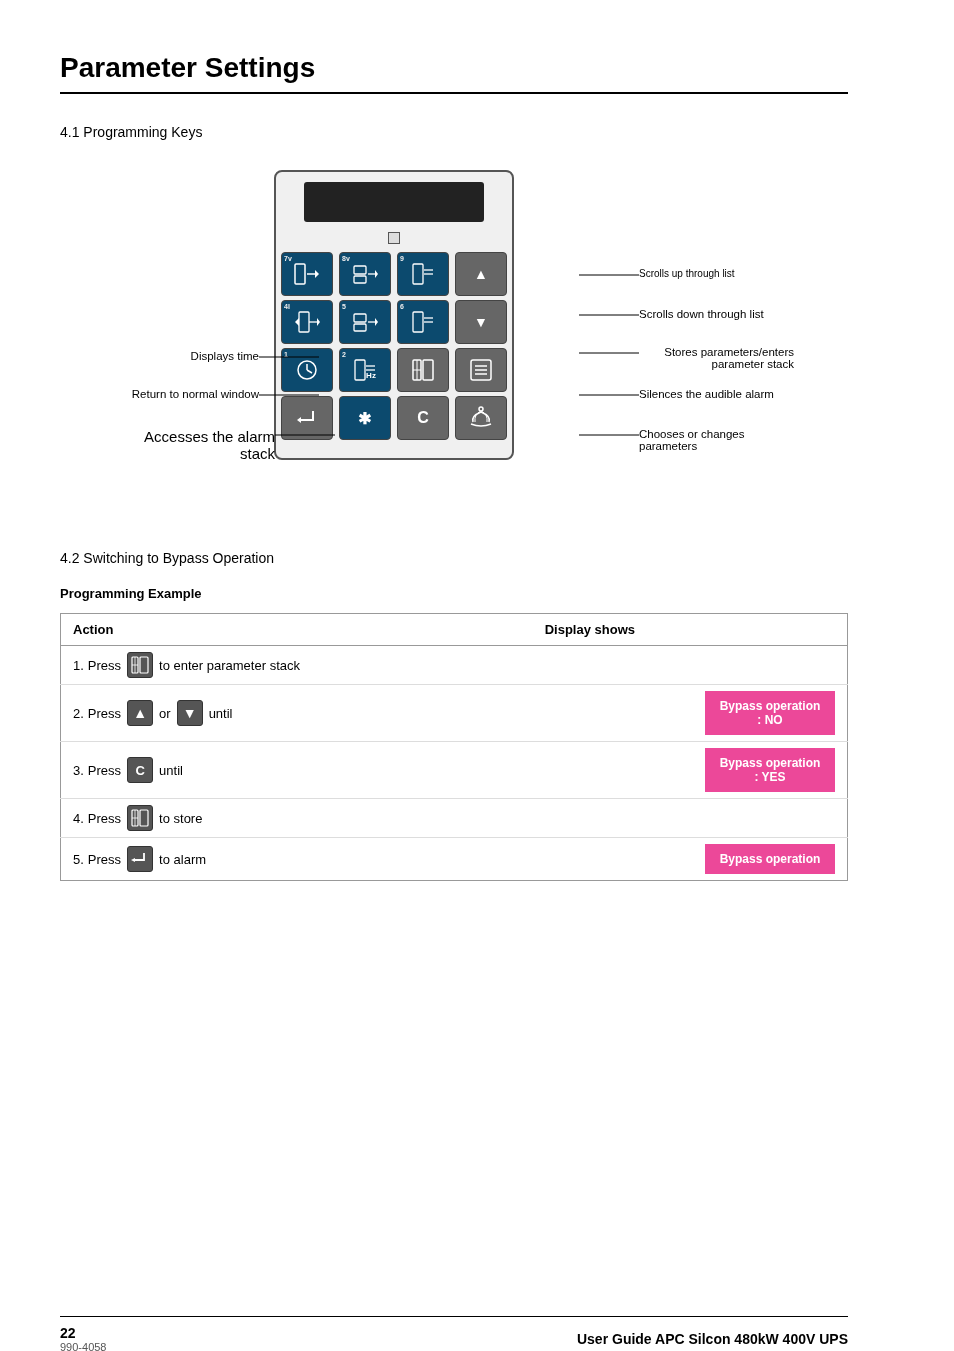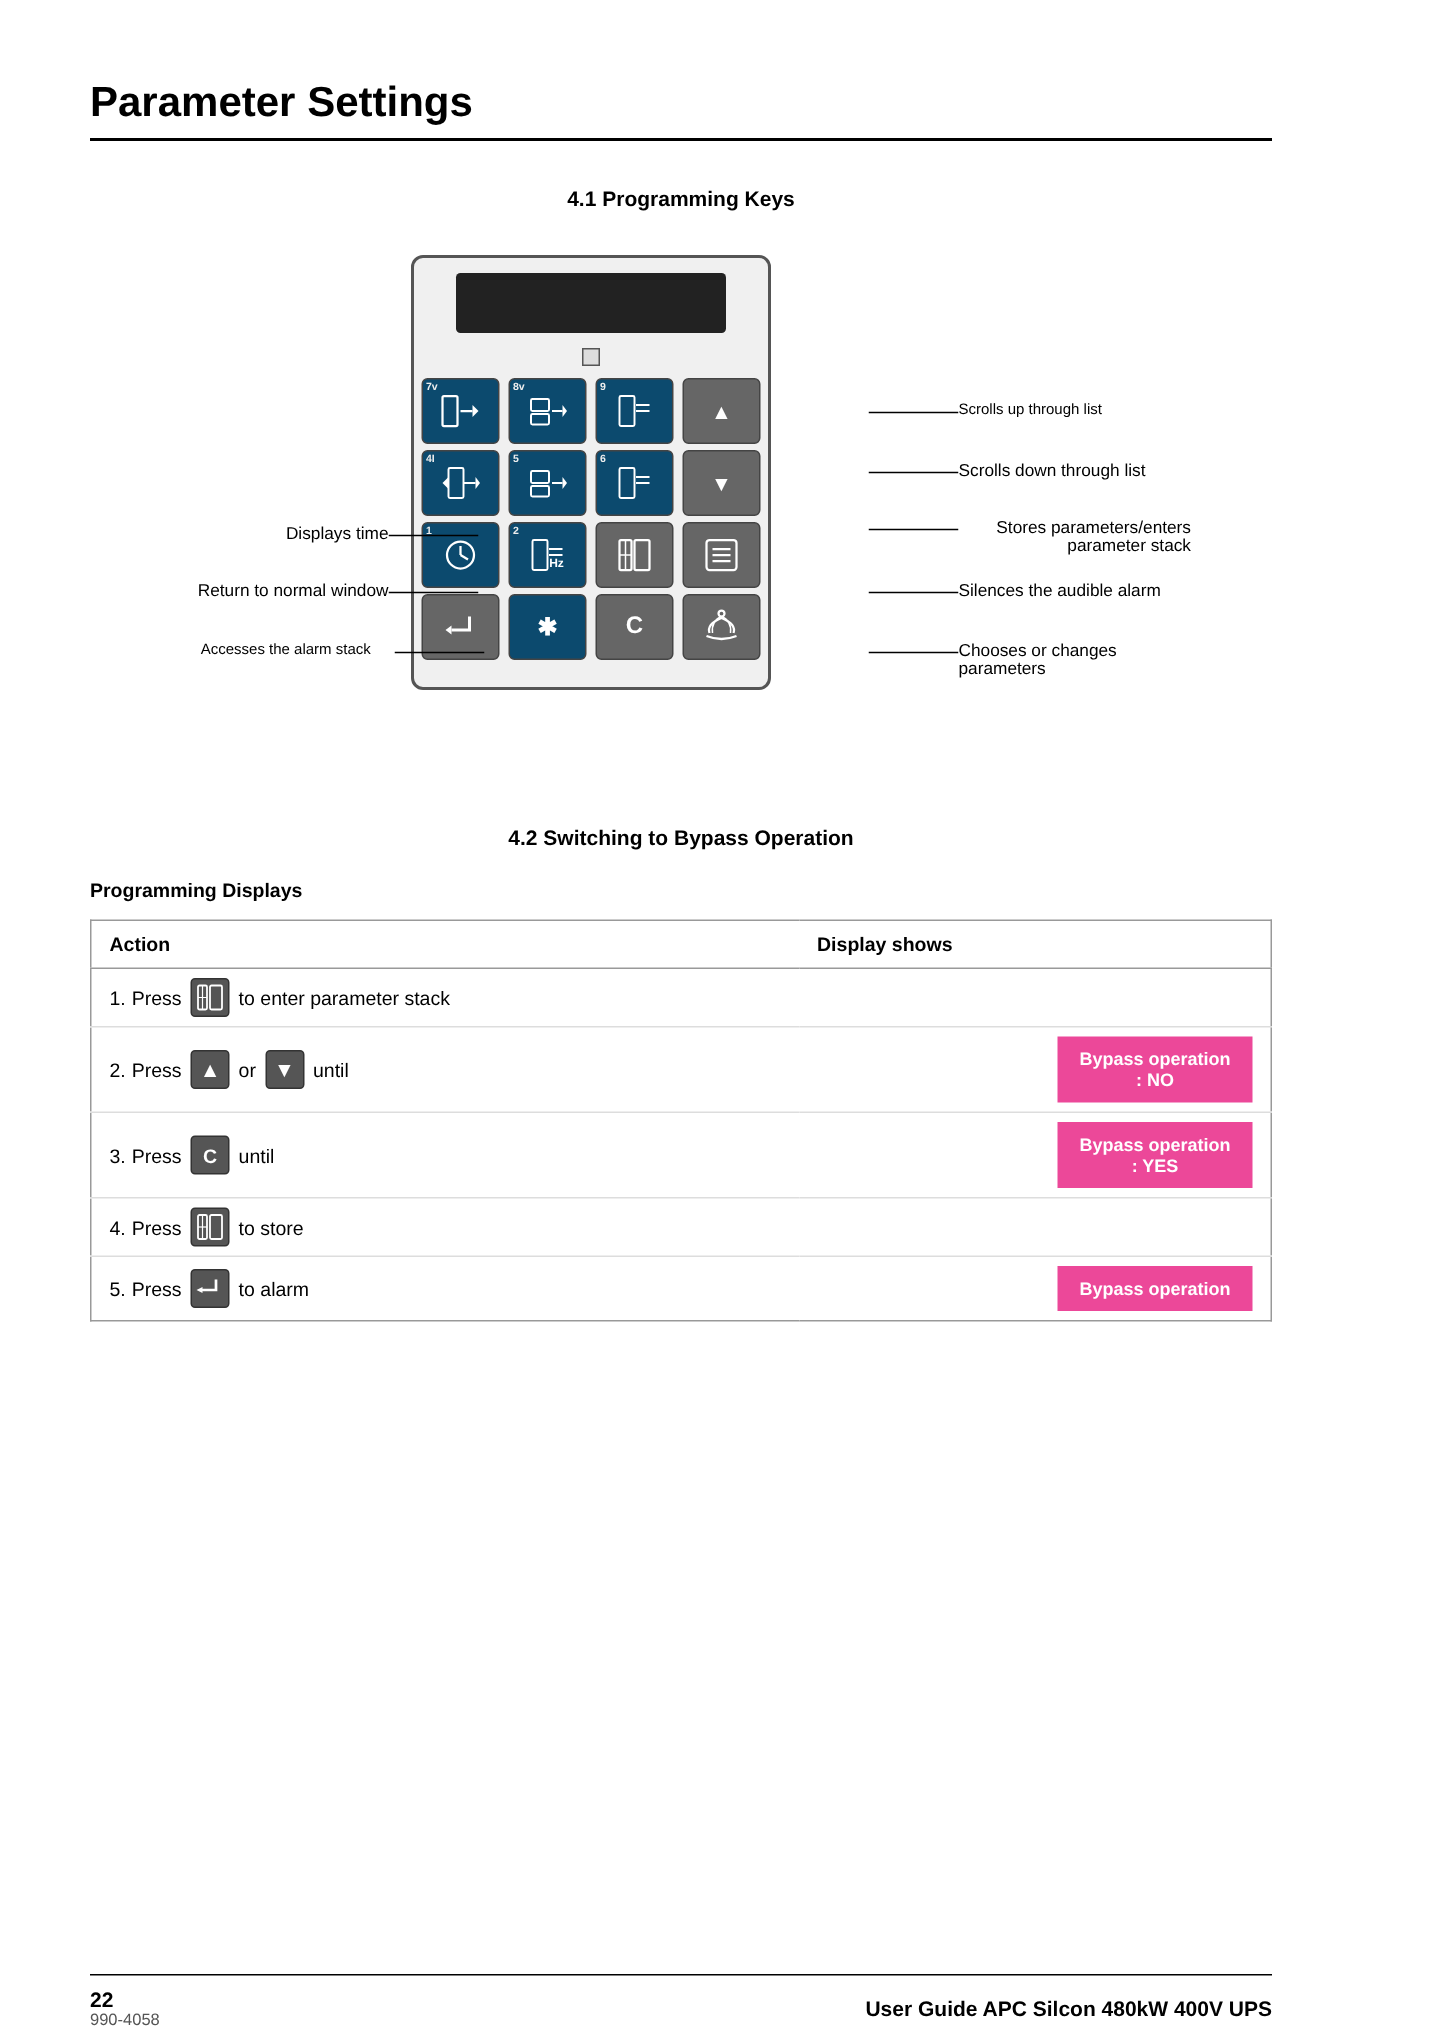--- a/index.html
+++ b/index.html
@@ -29,23 +29,22 @@
     }
     .title-rule {
       border: none;
       border-top: 2px solid #000;
       margin-bottom: 30px;
     }
 
     
     .section-heading {
       font-size: 14px;
-      font-weight: bold;
+      font-weight: normal;
       margin-bottom: 20px;
-      text-align: center;
     }
 
     
     .diagram-area {
       display: flex;
       justify-content: center;
       margin-bottom: 30px;
       position: relative;
     }
 
@@ -440,34 +439,34 @@
             </svg>
         </div>
 
         <div style="position:absolute; left:0; top:228px; text-align:right; width:145px; font-size:11.5px;">
           <span>Return to normal window</span>
           <svg style="position:absolute;right:-60px;top:6px;" width="60" height="2">
               <line x1="0" y1="1" x2="60" y2="1" stroke="#000" stroke-width="1"></line>
             </svg>
         </div>
 
-        <div style="position:absolute; left:4px; top:268px; text-align:center; width:145px; font-size:10px;">
+        <div style="position:absolute; left:16px; top:268px; text-align:right; width:145px; font-size:15px;">
           <span>Accesses the alarm stack</span>
           <svg style="position:absolute;right:-60px;top:6px;" width="60" height="2">
               <line x1="0" y1="1" x2="60" y2="1" stroke="#000" stroke-width="1"></line>
             </svg>
         </div>
 
       </div>
     </div>
   </div>
 
   <div class="section-4-2">
     <p class="section-heading">4.2    Switching to Bypass Operation</p>
-    <p class="sub-heading">Programming Displays</p>
+    <p class="sub-heading">Programming Example</p>
 
     <table class="prog-table">
       <thead>
         <tr>
           <th class="action-col">Action</th>
           <th class="display-col">Display shows</th>
         </tr>
       </thead>
       <tbody>
 

